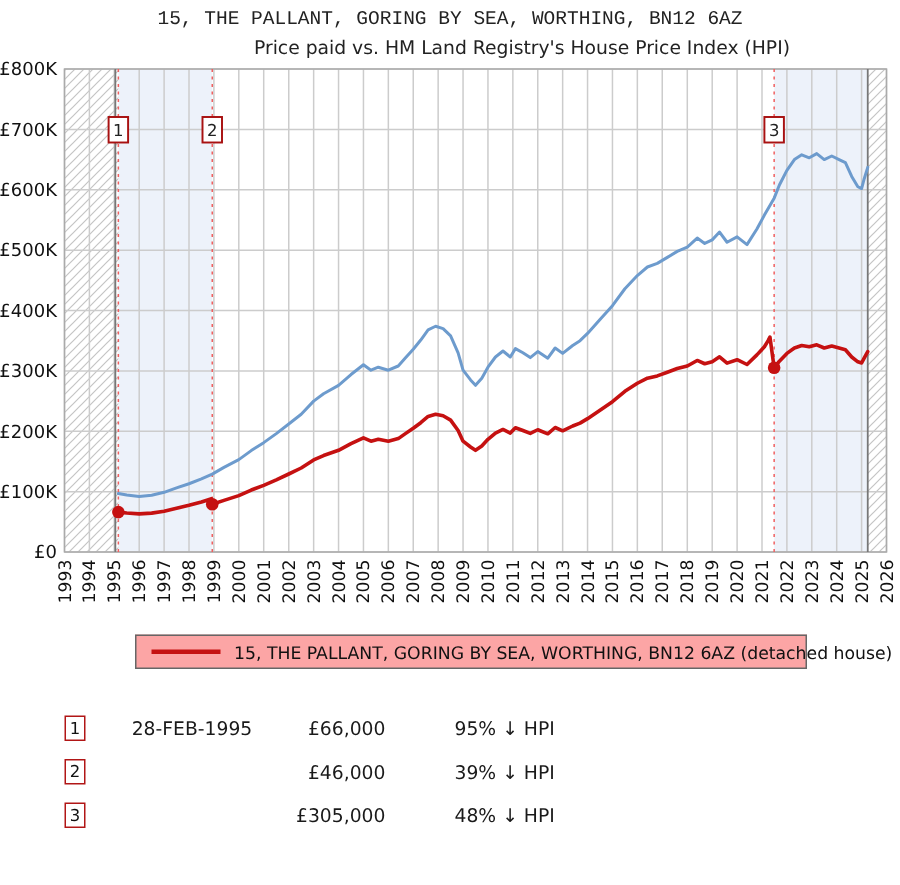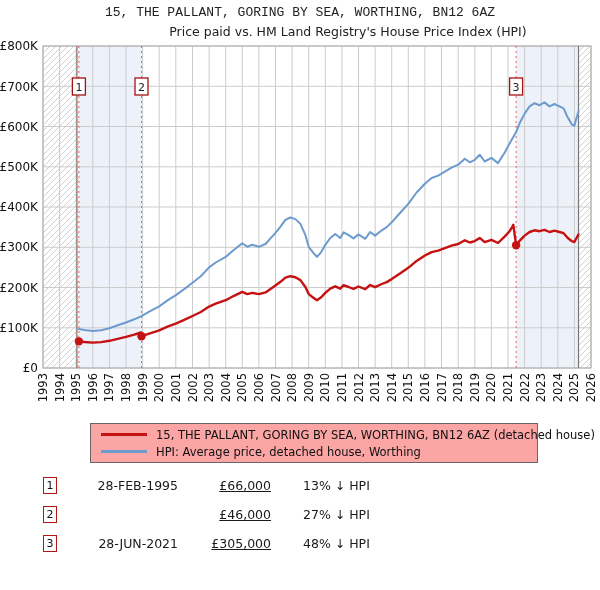--- a/index.html
+++ b/index.html
@@ -16,22 +16,22 @@
   .legend{position:absolute;left:45px;top:423px;width:446px;border:1px solid #666;
     background:#fca5a5;padding:2px 0;margin-left:45px;}
   .legend-row{display:flex;align-items:center;height:17px;padding-left:10px;}
   .legend-swatch{width:46px;height:3px;margin-right:9px;flex:0 0 auto;}
   .legend-label{font-size:11.5px;color:#111;white-space:nowrap;}
   .sale-table{position:absolute;left:0;top:477px;width:600px;}
   .sale-row{position:absolute;left:0;width:600px;height:18px;}
   .sale-row.r0{top:0;} .sale-row.r1{top:29px;} .sale-row.r2{top:58px;}
   .sale-num{position:absolute;left:43px;top:0;width:12px;height:15px;
     border:1.5px solid #b11616;font-size:11px;line-height:15px;text-align:center;color:#111;}
-  .sale-date{position:absolute;left:78px;top:1px;width:100px;text-align:right;font-size:12.5px;}
-  .sale-price{position:absolute;left:184px;top:1px;width:87px;text-align:right;font-size:12.5px;text-decoration:underline;}
+  .sale-date{position:absolute;left:78px;top:1px;width:100px;text-align:center;font-size:12.5px;}
+  .sale-price{position:absolute;left:170px;top:1px;width:87px;text-align:right;font-size:12.5px;}
   .sale-hpi{position:absolute;left:303px;top:1px;font-size:12.5px;}
   .footer{position:absolute;left:43px;top:560px;font-size:11px;line-height:11.5px;color:#666;}
 </style>
 </head>
 <body>
 
 <div class="title">15, THE PALLANT, GORING BY SEA, WORTHING, BN12 6AZ</div>
 <div class="subtitle">Price paid vs. HM Land Registry's House Price Index (HPI)</div>
 
 <svg id="chart" width="600" height="425">
@@ -147,40 +147,35 @@
     <text x="561.8" y="373" font-size="11.5" fill="#111" text-anchor="end" transform="rotate(-90 561.8 373)" font-family="DejaVu Sans, Liberation Sans, sans-serif">2024</text>
     <text x="578.4" y="373" font-size="11.5" fill="#111" text-anchor="end" transform="rotate(-90 578.4 373)" font-family="DejaVu Sans, Liberation Sans, sans-serif">2025</text>
     <text x="595.0" y="373" font-size="11.5" fill="#111" text-anchor="end" transform="rotate(-90 595.0 373)" font-family="DejaVu Sans, Liberation Sans, sans-serif">2026</text>
   </svg>
 
 <div class="legend">
   <div class="legend-row">
     <div class="legend-swatch" style="background: rgb(197, 17, 17);"></div>
     <div class="legend-label">15, THE PALLANT, GORING BY SEA, WORTHING, BN12 6AZ (detached house)</div>
   </div>
-  <div class="legend-row">
-    <div class="legend-swatch" style="background: rgb(109, 155, 205);"></div>
-    <div class="legend-label">HPI: Average price, detached house, Worthing</div>
-  </div>
 </div>
 
 <div class="sale-table">
   <div class="sale-row r0">
     <div class="sale-num">1</div>
     <div class="sale-date">28-FEB-1995</div>
     <div class="sale-price">£66,000</div>
-    <div class="sale-hpi">13% ↓ HPI</div>
+    <div class="sale-hpi">95% ↓ HPI</div>
   </div>
   <div class="sale-row r1">
     <div class="sale-num">2</div>
     <div class="sale-price">£46,000</div>
-    <div class="sale-hpi">27% ↓ HPI</div>
+    <div class="sale-hpi">39% ↓ HPI</div>
   </div>
   <div class="sale-row r2">
     <div class="sale-num">3</div>
-    <div class="sale-date">28-JUN-2021</div>
     <div class="sale-price">£305,000</div>
     <div class="sale-hpi">48% ↓ HPI</div>
   </div>
 </div>
 
 <div class="footer">
 </div>
 
 </body></html>

